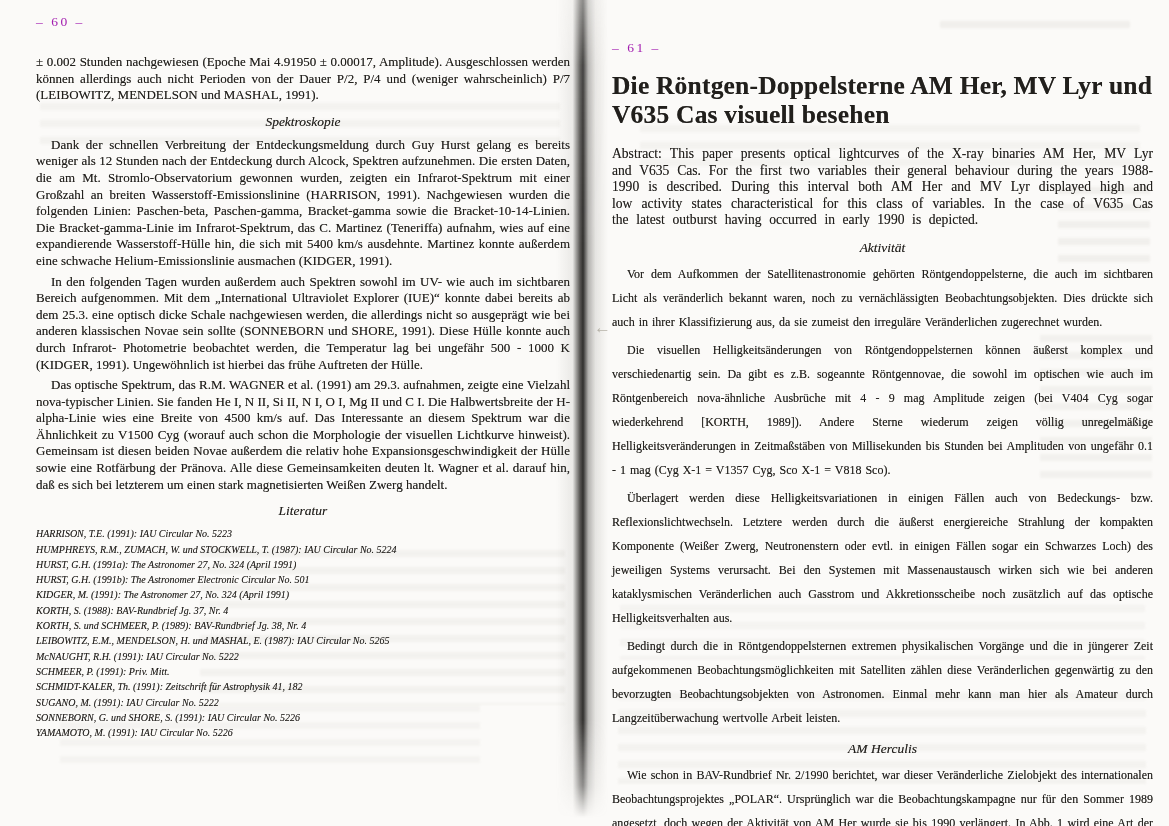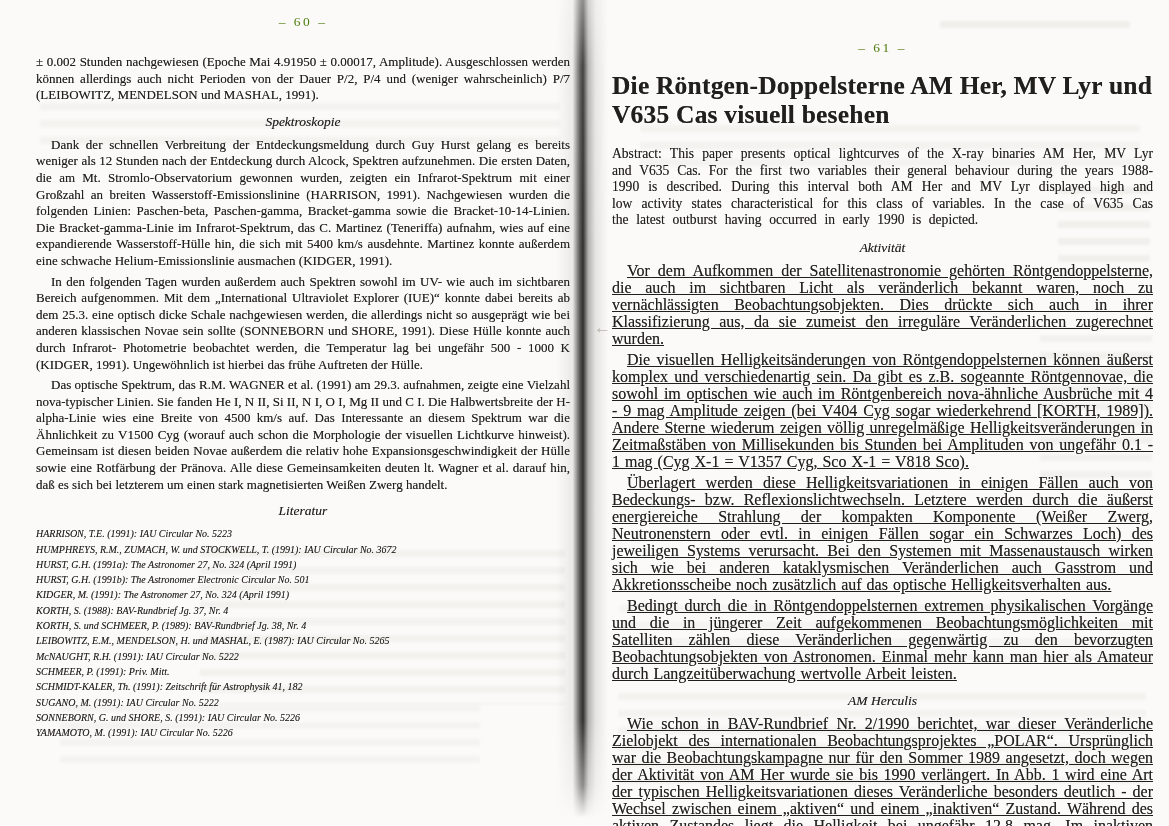--- a/index.html
+++ b/index.html
@@ -8,22 +8,22 @@
     background:#fbfaf8;
     font-family:"Liberation Serif", serif;
     color:#211f1c;
   }
   .scan{position:absolute;inset:0;}
   
   .page{position:absolute;top:0;}
   .page.left{left:36px;top:14px;width:534px;}
   .page.right{left:612px;top:40px;width:541px;}
   .pagenum{
-    text-align:center;font-size:13.5px;letter-spacing:2.5px;
-    color:#4d7c0f;
+    font-size:13.5px;letter-spacing:2.5px;
+    color:#a21caf;
   }
   .page.left .pagenum{margin-bottom:24px;}
   .page.right .pagenum{margin-bottom:0;}
   .body{
     font-size:13px;line-height:16.6px;text-align:justify;
     margin:0 0 4px 0;text-indent:15px;
     text-shadow:0 0 .45px rgba(35,32,28,.55);
   }
   .noindent{text-indent:0;}
   .sect{
@@ -43,21 +43,21 @@
     font-size:25.5px;font-weight:bold;line-height:29px;
     margin:15px 0 0 0;letter-spacing:.2px;
     text-shadow:0 0 .5px rgba(25,23,20,.6);
   }
   .abstract{
     font-size:13.6px;line-height:16.6px;
     word-spacing:4.2px;text-align:justify;margin:17px 0 0 0;
     text-shadow:0 0 .45px rgba(35,32,28,.5);
   }
   .page.right .sect{margin:11px 0 6px 0;}
-  .page.right .body{font-size:16px;word-spacing:1px;line-height:17px;text-decoration:underline;}
+  .page.right .body{font-size:12px;word-spacing:1px;line-height:24px;}
   
   .spine{
     position:absolute;left:556px;top:0;width:52px;height:818px;
     background:linear-gradient(to right,
       rgba(90,88,84,0) 0%,
       rgba(90,88,84,.10) 32%,
       rgba(42,40,37,.78) 46%,
       rgba(30,29,27,.92) 52%,
       rgba(70,68,64,.40) 62%,
       rgba(120,117,110,.16) 76%,
@@ -106,21 +106,21 @@
   <div class="page left">
     <div class="pagenum">–  60  –</div>
     <p class="body noindent">± 0.002 Stunden nachgewiesen (Epoche Mai 4.91950 ± 0.00017, Amplitude). Ausgeschlossen werden können allerdings auch nicht Perioden von der Dauer P/2, P/4 und (weniger wahrscheinlich) P/7 (LEIBOWITZ, MENDELSON und MASHAL, 1991).</p>
     <h3 class="sect">Spektroskopie</h3>
     <p class="body">Dank der schnellen Verbreitung der Entdeckungsmeldung durch Guy Hurst gelang es bereits weniger als 12 Stunden nach der Entdeckung durch Alcock, Spektren aufzunehmen. Die ersten Daten, die am Mt. Stromlo-Observatorium gewonnen wurden, zeigten ein Infrarot-Spektrum mit einer Großzahl an breiten Wasserstoff-Emissionslinine (HARRISON, 1991). Nachgewiesen wurden die folgenden Linien: Paschen-beta, Paschen-gamma, Bracket-gamma sowie die Bracket-10-14-Linien. Die Bracket-gamma-Linie im Infrarot-Spektrum, das C. Martinez (Teneriffa) aufnahm, wies auf eine expandierende Wasserstoff-Hülle hin, die sich mit 5400 km/s ausdehnte. Martinez konnte außerdem eine schwache Helium-Emissionslinie ausmachen (KIDGER, 1991).</p>
     <p class="body">In den folgenden Tagen wurden außerdem auch Spektren sowohl im UV- wie auch im sichtbaren Bereich aufgenommen. Mit dem „International Ultraviolet Explorer (IUE)“ konnte dabei bereits ab dem 25.3. eine optisch dicke Schale nachgewiesen werden, die allerdings nicht so ausgeprägt wie bei anderen klassischen Novae sein sollte (SONNEBORN und SHORE, 1991). Diese Hülle konnte auch durch Infrarot- Photometrie beobachtet werden, die Temperatur lag bei ungefähr 500 - 1000 K (KIDGER, 1991). Ungewöhnlich ist hierbei das frühe Auftreten der Hülle.</p>
     <p class="body">Das optische Spektrum, das R.M. WAGNER et al. (1991) am 29.3. aufnahmen, zeigte eine Vielzahl nova-typischer Linien. Sie fanden He I, N II, Si II, N I, O I, Mg II und C I. Die Halbwertsbreite der H-alpha-Linie wies eine Breite von 4500 km/s auf. Das Interessante an diesem Spektrum war die Ähnlichkeit zu V1500 Cyg (worauf auch schon die Morphologie der visuellen Lichtkurve hinweist). Gemeinsam ist diesen beiden Novae außerdem die relativ hohe Expansionsgeschwindigkeit der Hülle sowie eine Rotfärbung der Pränova. Alle diese Gemeinsamkeiten deuten lt. Wagner et al. darauf hin, daß es sich bei letzterem um einen stark magnetisierten Weißen Zwerg handelt.</p>
     <h3 class="sect">Literatur</h3>
     <div class="refs">
       <div class="ref">HARRISON, T.E. (1991): IAU Circular No. 5223</div>
-      <div class="ref">HUMPHREYS, R.M., ZUMACH, W. und STOCKWELL, T. (1991): IAU Circular No. 3672</div>
+      <div class="ref">HUMPHREYS, R.M., ZUMACH, W. und STOCKWELL, T. (1987): IAU Circular No. 5224</div>
       <div class="ref">HURST, G.H. (1991a): The Astronomer 27, No. 324 (April 1991)</div>
       <div class="ref">HURST, G.H. (1991b): The Astronomer Electronic Circular No. 501</div>
       <div class="ref">KIDGER, M. (1991): The Astronomer 27, No. 324 (April 1991)</div>
       <div class="ref">KORTH, S. (1988): BAV-Rundbrief Jg. 37, Nr. 4</div>
       <div class="ref">KORTH, S. und SCHMEER, P. (1989): BAV-Rundbrief Jg. 38, Nr. 4</div>
       <div class="ref">LEIBOWITZ, E.M., MENDELSON, H. und MASHAL, E. (1987): IAU Circular No. 5265</div>
       <div class="ref">McNAUGHT, R.H. (1991): IAU Circular No. 5222</div>
       <div class="ref">SCHMEER, P. (1991): Priv. Mitt.</div>
       <div class="ref">SCHMIDT-KALER, Th. (1991): Zeitschrift für Astrophysik 41, 182</div>
       <div class="ref">SUGANO, M. (1991): IAU Circular No. 5222</div>

